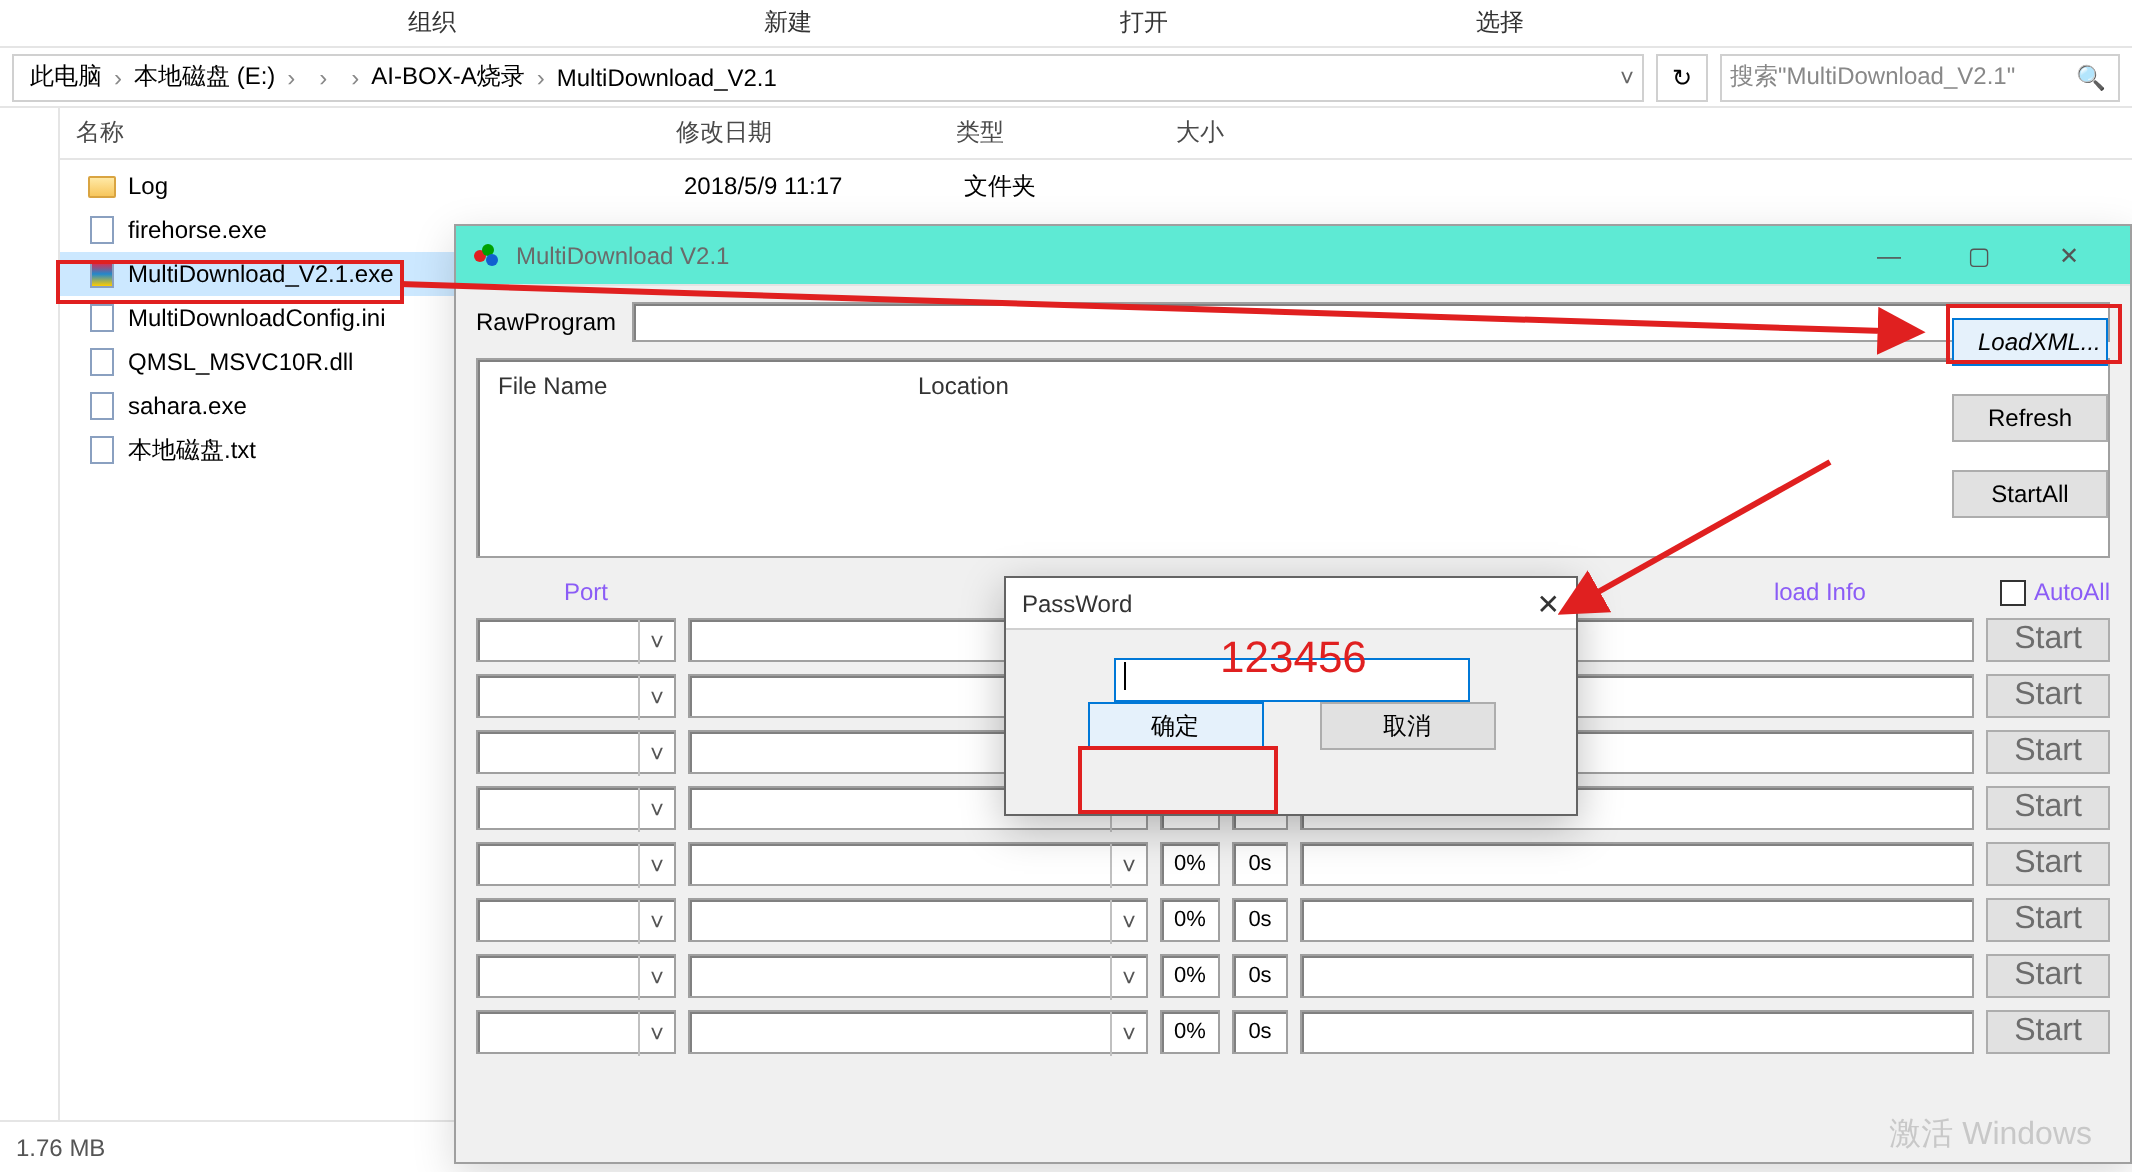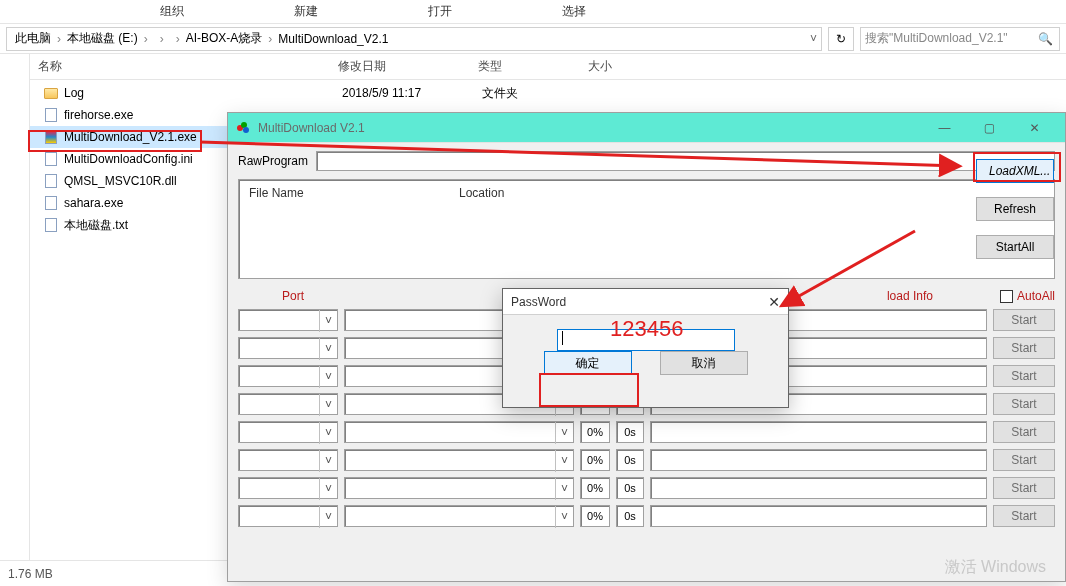--- a/index.html
+++ b/index.html
@@ -1,20 +1,20 @@
 <!DOCTYPE html>
 <html><head>
 <meta charset="utf-8">
 <style>
   * { box-sizing: border-box; font-family: "Segoe UI", "Microsoft YaHei", sans-serif; }
   body { margin: 0; width: 1066px; height: 586px; background: #fff; overflow: hidden; position: relative; font-size: 12px; }
 
   
   .ribbon { height: 24px; background: #fff; border-bottom: 1px solid #e5e5e5; display: flex; align-items: center; padding-left: 160px; color: #333; }
-  .ribbon span { margin-right: 110px; }
+  .ribbon span { margin-right: 110px; margin-left: 44px; }
 
   
   .navrow { height: 30px; display: flex; align-items: center; padding: 4px 6px; gap: 6px; border-bottom: 1px solid #e5e5e5; }
   .breadcrumb { flex: 1; height: 24px; border: 1px solid #d0d0d0; display: flex; align-items: center; padding: 0 4px; background: #fff; }
   .breadcrumb .crumb { padding: 0 4px; color: #000; }
   .breadcrumb .sep { color: #888; padding: 0 2px; }
   .navbtn { width: 26px; height: 24px; border: 1px solid #d0d0d0; background: #fff; display:flex; align-items:center; justify-content:center; }
   .search { width: 200px; height: 24px; border: 1px solid #d0d0d0; display: flex; align-items: center; padding: 0 4px; color: #888; position: relative; }
   .search .mag { position: absolute; right: 6px; }
 
@@ -42,26 +42,26 @@
   .md-title .ticon { width:16px; height:16px; margin-right:6px; display:inline-flex; }
   .md-title .spacer { flex:1; }
   .winbtn { width:45px; height:30px; display:flex; align-items:center; justify-content:center; color:#555; }
 
   .md-body { padding:8px 10px; }
   .row-rawprog { display:flex; align-items:center; gap:8px; margin-bottom:8px; }
   .row-rawprog .lbl { width:70px; }
   .sunken { border:1px solid #a0a0a0; box-shadow: inset 1px 1px 0 #808080, inset -1px -1px 0 #fff; background:#fff; }
   .btn-win { height:24px; padding:0 12px; background:#e1e1e1; border:1px solid #adadad; font-size:12px; }
   .btn-win.active { border:1px solid #0078d7; background:#e5f1fb;font-style:italic; }
-  .btn-start { width:62px; height:22px; background:#e1e1e1; border:1px solid #adadad; color:#6d6d6d; font-size:12px; text-align:center; }
+  .btn-start { width:62px; height:22px; background:#e1e1e1; border:1px solid #adadad; color:#6d6d6d; font-size:16px; text-align:center; }
 
   .filelist { height:100px; background:#fff; margin-bottom:10px; display:flex; }
   .fl-col { padding:6px 10px; color:#333; }
 
-  .dl-head { display:flex; align-items:center; color:#b91c1c; margin-bottom:6px; }
+  .dl-head { display:flex; align-items:center; color:#8b5cf6; margin-bottom:6px; }
   .dl-head .c1 { width:110px; text-align:center; }
   .dl-head .c2 { width:230px; text-align:center; }
   .dl-head .sp { flex:1; }
   .dl-head .c3 { width:180px; text-align:center; }
   .autoall { display:flex; align-items:center; gap:4px; margin-left:auto; }
 
   .dl-row { display:flex; align-items:center; gap:6px; margin-bottom:6px; }
   .dl-row .port { width:100px; height:22px; }
   .dl-row .progress { width:230px; height:22px; }
   .dl-row .pct { width:30px; height:22px; display:flex; align-items:center; justify-content:center; font-size:11px; }

